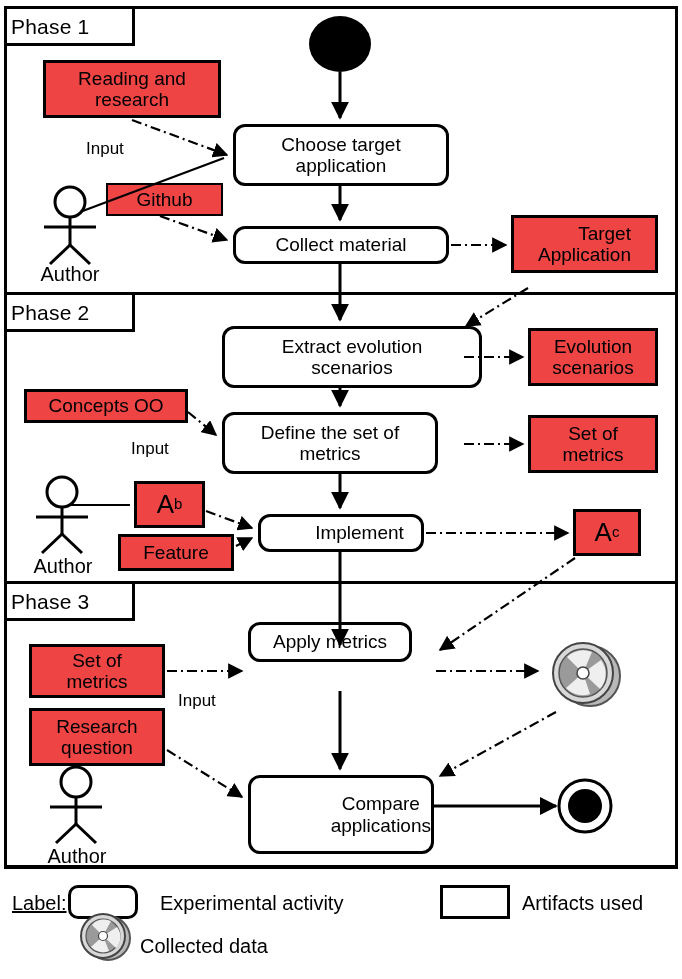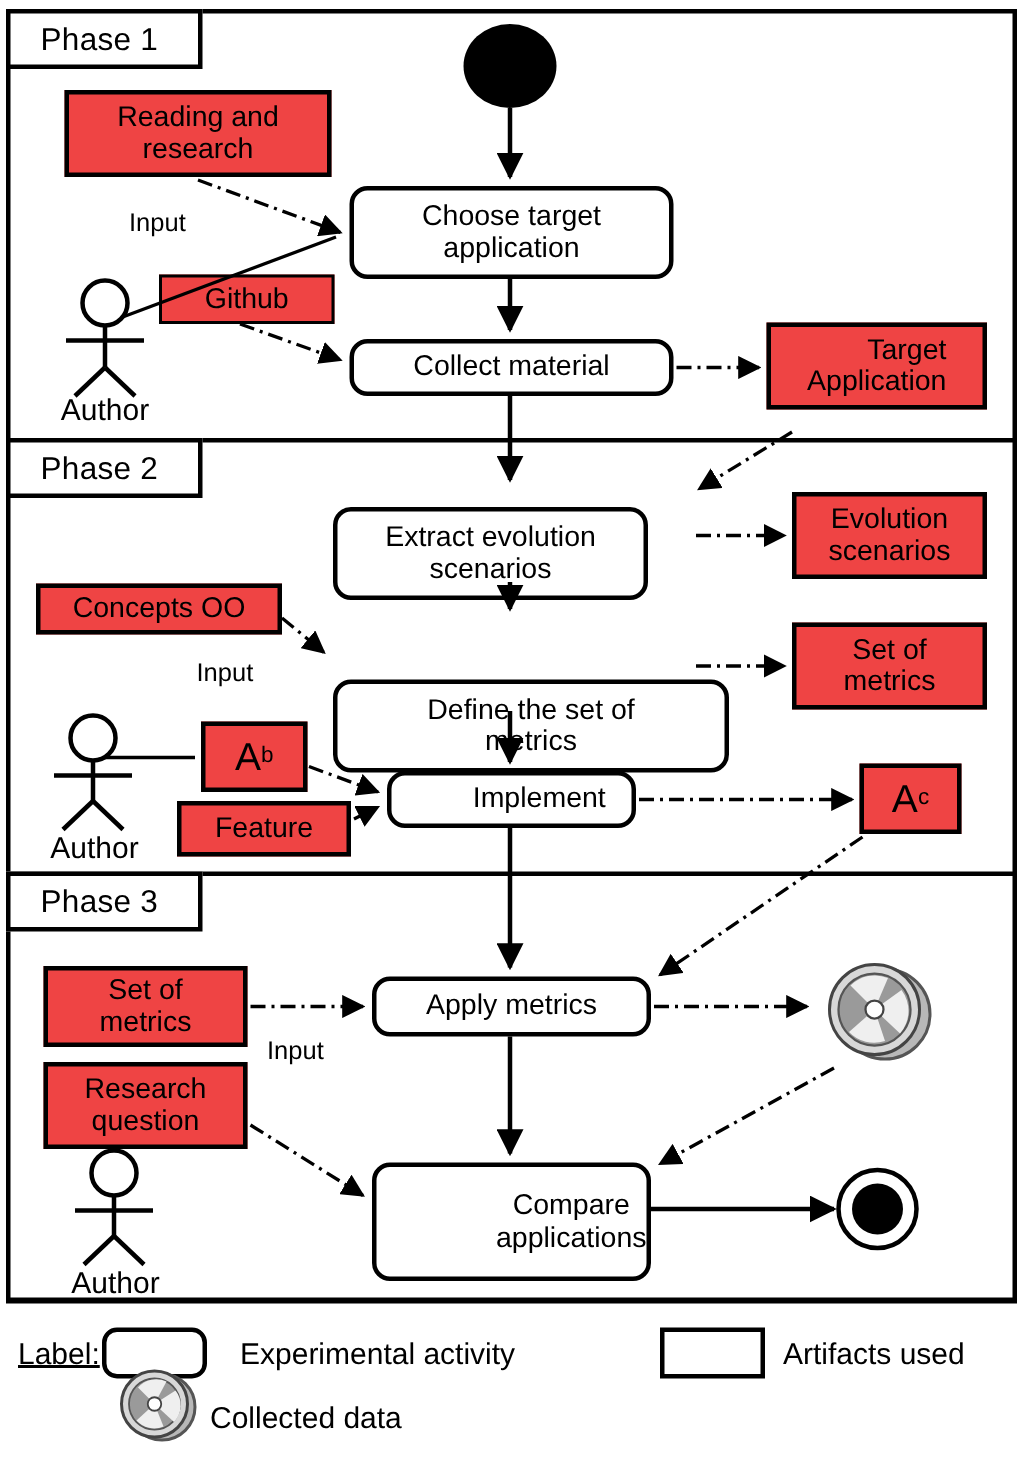--- a/index.html
+++ b/index.html
@@ -25,21 +25,21 @@
   }
   .phase-label {
     position: absolute;
     border: 3px solid #000;
     background: #fff;
     box-sizing: border-box;
     font-size: 21px;
     line-height: 1;
     display: flex;
     align-items: center;
-    padding-left: 20px;
+    padding-left: 4px;
     letter-spacing: 0.2px;
   }
   .divider {
     position: absolute;
     background: #000;
     height: 3px;
   }
   .activity {
     position: absolute;
     border: 3px solid #000;
@@ -127,35 +127,35 @@
 
   <div class="activity" style="left:233px; top:124px; width:216px; height:62px;">
     <span style="white-space:pre-line;">Choose target
 application</span>
   </div>
 
   <div class="activity" style="left:233px; top:226px; width:216px; height:38px;">
     <span style="white-space:pre-line;">Collect material</span>
   </div>
 
-  <div class="activity" style="left:222px; top:338px; width:210px; height:62px;">
+  <div class="activity" style="left:222px; top:326px; width:260px; height:62px;">
     <span style="white-space:pre-line;">Extract evolution
 scenarios</span>
   </div>
 
-  <div class="activity" style="left:222px; top:412px; width:264px; height:62px;margin-top:41px;">
+  <div class="activity" style="left:222px; top:412px; width:216px; height:62px;">
     <span style="white-space:pre-line;">Define the set of
 metrics</span>
   </div>
 
   <div class="activity" style="left:258px; top:514px; width:166px; height:38px;padding-left:37px;">
     <span style="white-space:pre-line;">Implement</span>
   </div>
 
-  <div class="activity" style="left:248px; top:651px; width:186px; height:40px;">
+  <div class="activity" style="left:248px; top:622px; width:164px; height:40px;">
     <span style="white-space:pre-line;">Apply metrics</span>
   </div>
 
   <div class="activity" style="left:248px; top:775px; width:186px; height:79px;justify-content:flex-end;">
     <span style="white-space:pre-line;">Compare
 applications</span>
   </div>
 
   <div class="artifact" style="left:43px; top:60px; width:178px; height:58px;">
     <span style="white-space:pre-line;">Reading and

